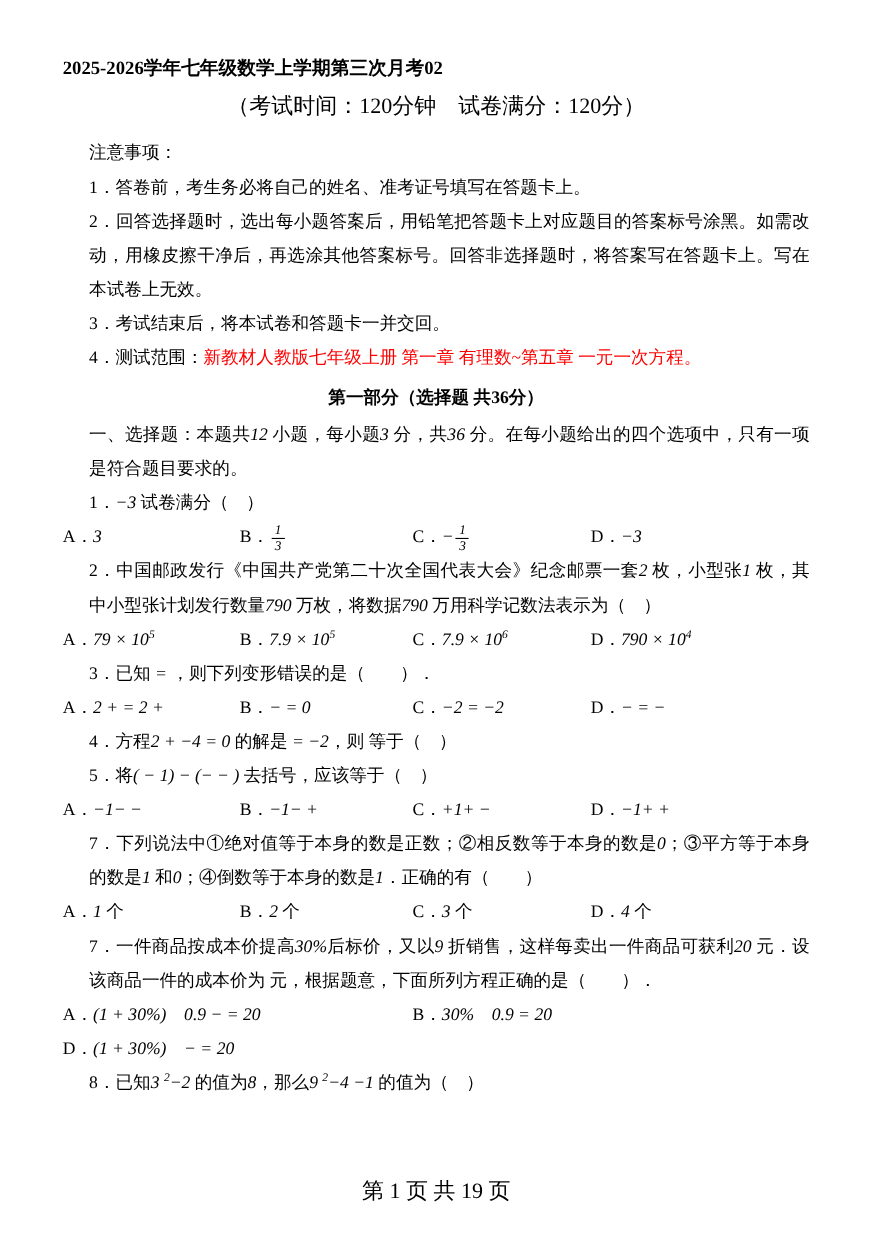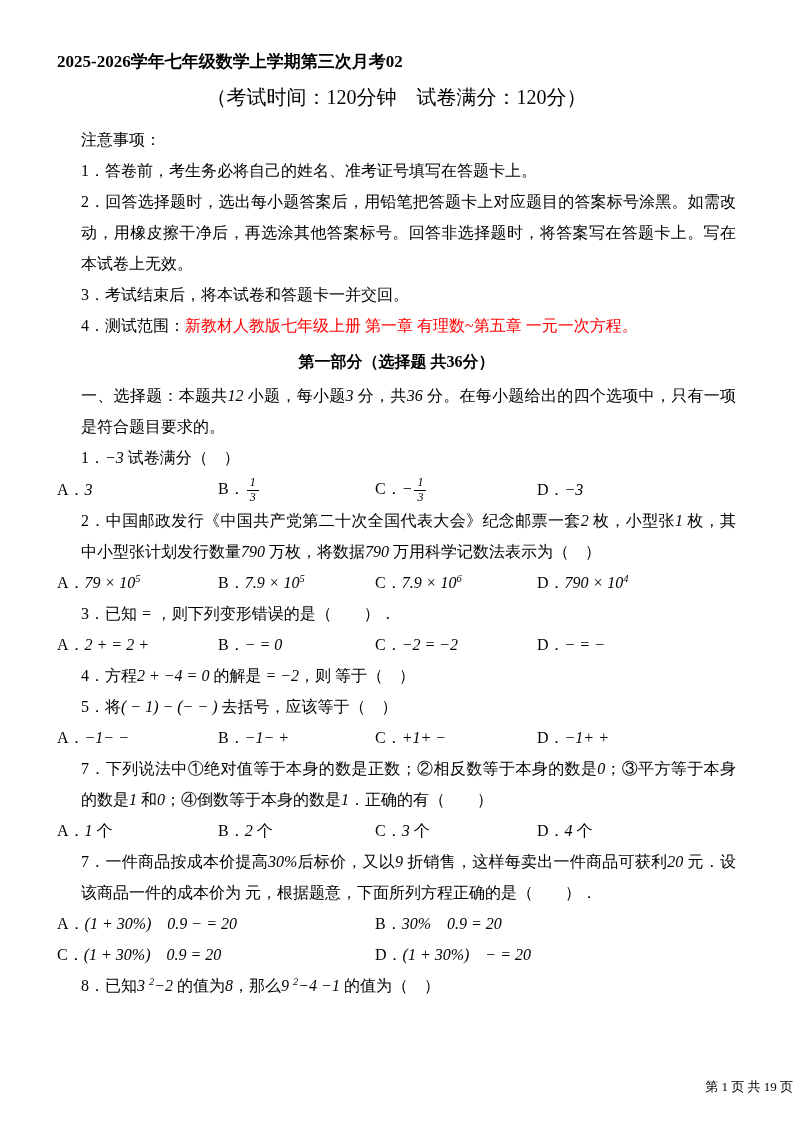--- a/index.html
+++ b/index.html
@@ -30,21 +30,21 @@
   .opts.c2 .opt:nth-child(2) { flex: 1 1 auto; }
   .frac {
     display: inline-flex; flex-direction: column; align-items: center;
     vertical-align: middle; font-size: 12px; line-height: 1.15;
     font-style: italic; font-family: "Liberation Serif", serif; margin: 0 2px;
   }
   .frac .num { border-bottom: 1px solid #000; padding: 0 3px; }
   .frac .den { padding: 0 3px; }
   .footer {
     position: absolute; bottom: 26px; left: 0; width: 100%;
-    text-align: right; font-size: 13px; color: #000;
+    text-align: center; font-size: 20px; color: #000;
   }
 </style>
 </head>
 <body>
 
 <div class="page">
   <div class="title">2025-2026学年七年级数学上学期第三次月考02</div>
   <div class="subtitle">（考试时间：120分钟　试卷满分：120分）</div>
   <div id="doc-body">
       <div class="line"><span>注意事项：</span></div>
@@ -95,19 +95,18 @@
         <span class="opt"><span>B．</span><span class="m">2</span><span> 个</span></span>
         <span class="opt"><span>C．</span><span class="m">3</span><span> 个</span></span>
         <span class="opt"><span>D．</span><span class="m">4</span><span> 个</span></span>
       </div>
       <div class="line"><span>7．一件商品按成本价提高</span><span class="m">30%</span><span>后标价，又以</span><span class="m">9</span><span> 折销售，这样每卖出一件商品可获利</span><span class="m">20</span><span> 元．设该商品一件的成本价为 元，根据题意，下面所列方程正确的是（　　）．</span></div>
       <div class="opts c2">
         <span class="opt"><span>A．</span><span class="m">(1 + 30%)　0.9 − = 20</span></span>
         <span class="opt"><span>B．</span><span class="m">30%　0.9 = 20</span></span>
       </div>
       <div class="opts c2">
-        <span class="opt"><span>C．</span><span class="m">(1 + 30%)　0.9 = 20</span></span>
         <span class="opt"><span>D．</span><span class="m">(1 + 30%)　− = 20</span></span>
       </div>
       <div class="line"><span>8．已知</span><span class="m">3 </span><span class="sup">2</span><span class="m">−2 </span><span> 的值为</span><span class="m">8</span><span>，那么</span><span class="m">9 </span><span class="sup">2</span><span class="m">−4 −1</span><span> 的值为（　）</span></div>
     </div>
 </div>
 <div class="footer">第 1 页 共 19 页</div>
 
 </body></html>

